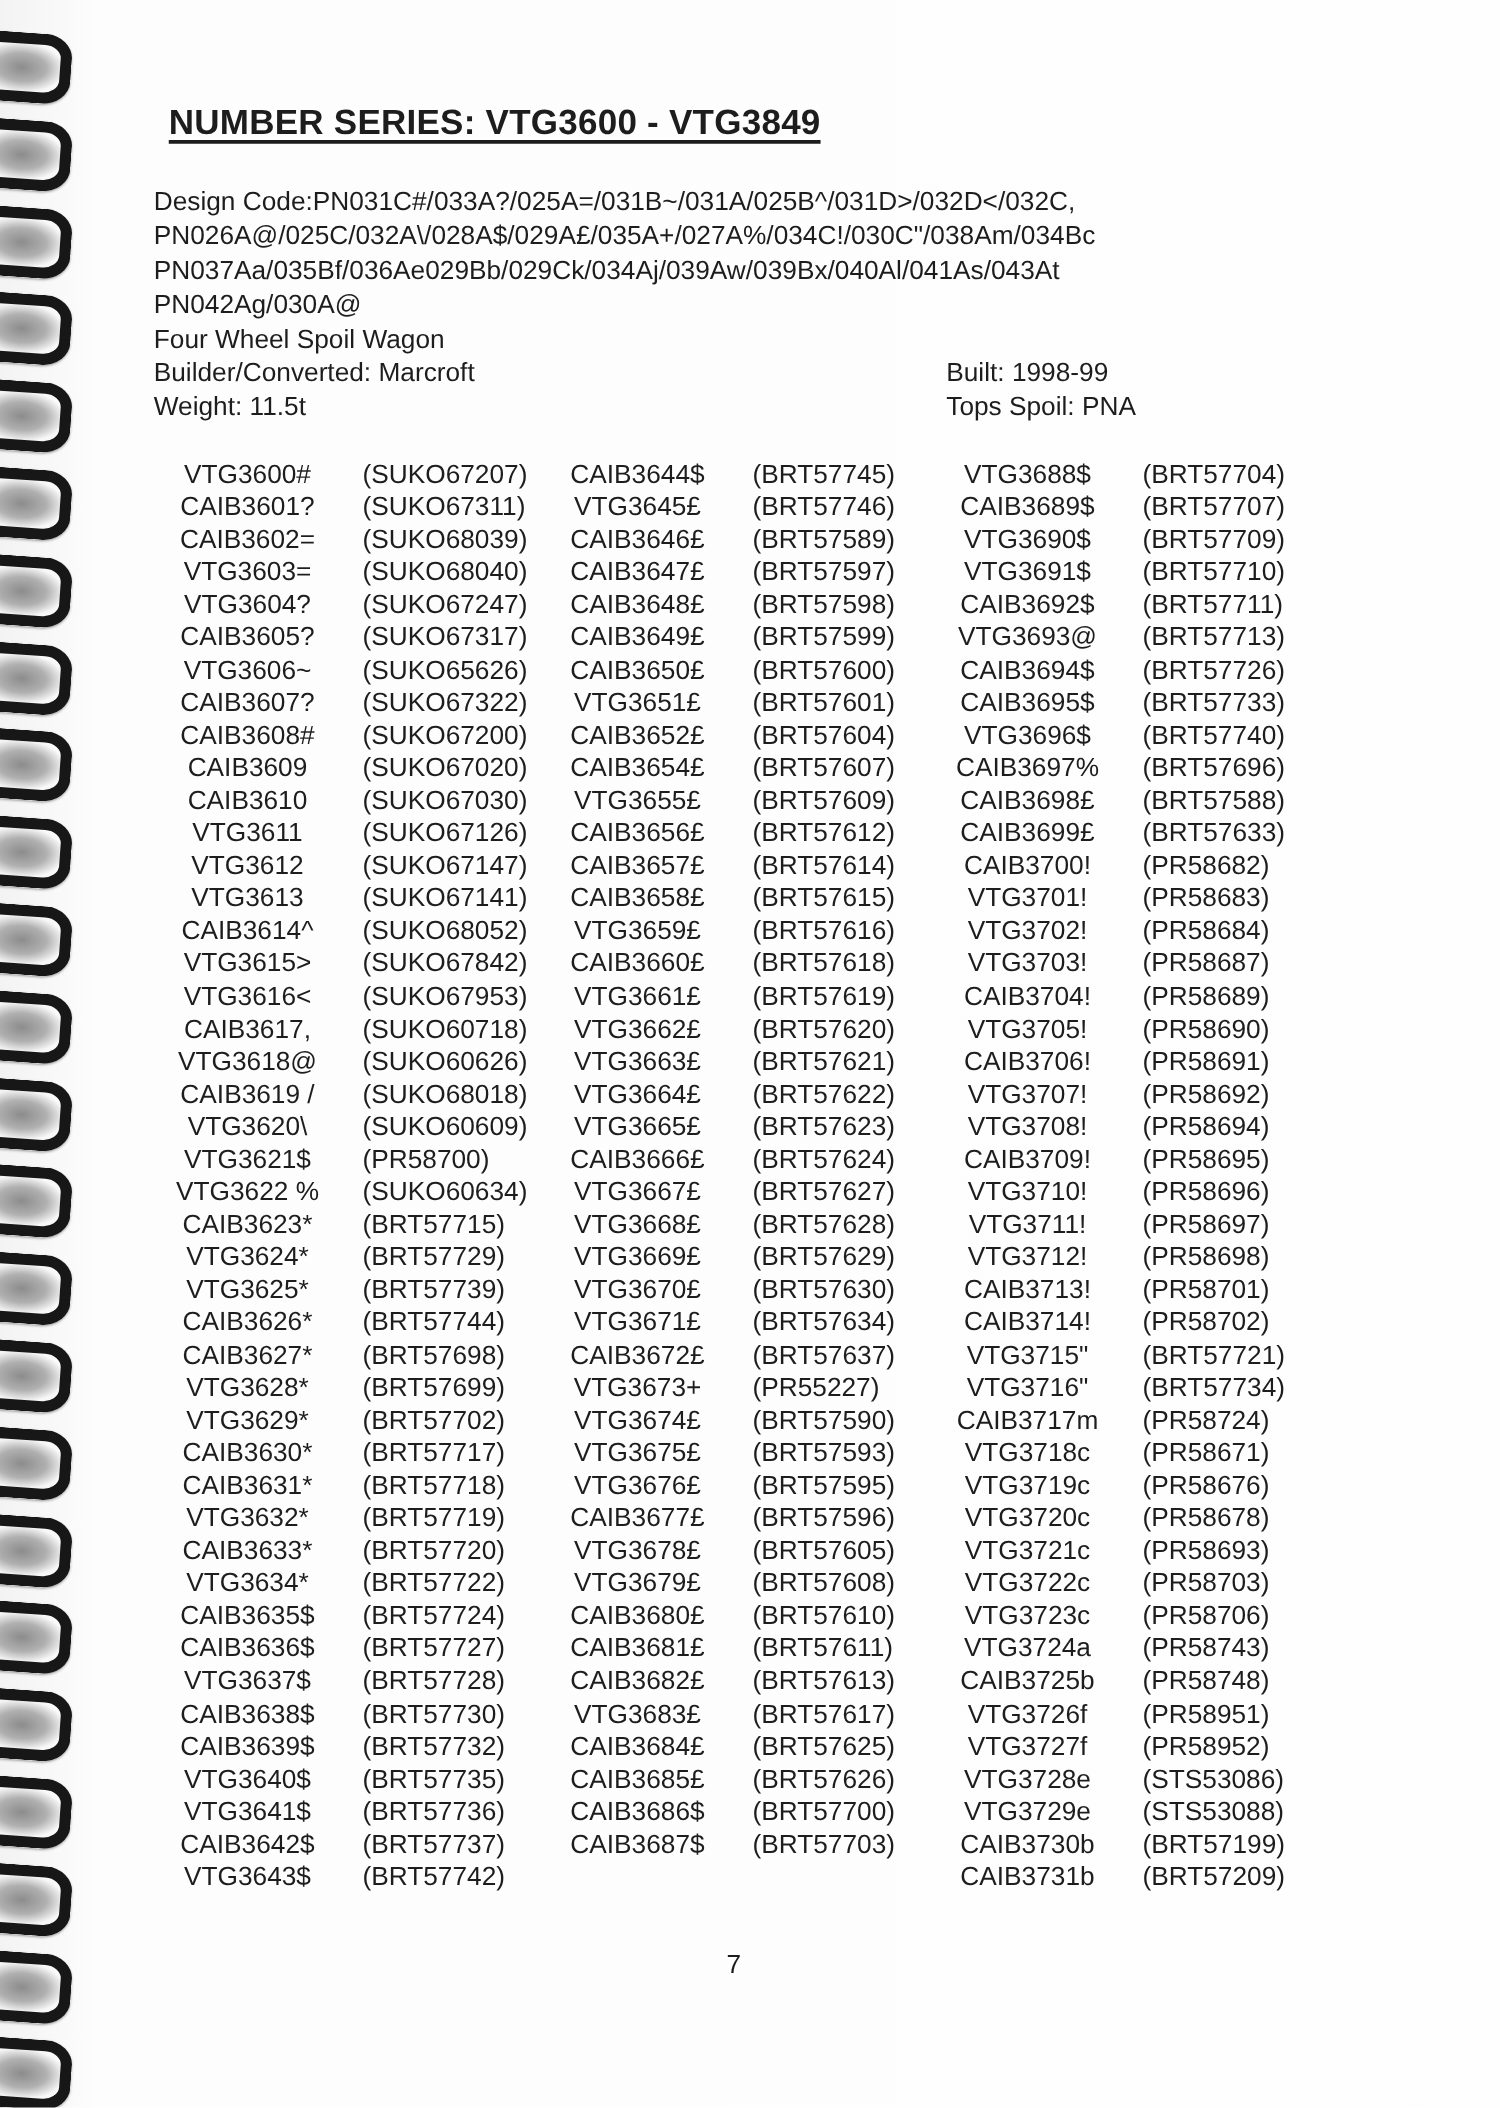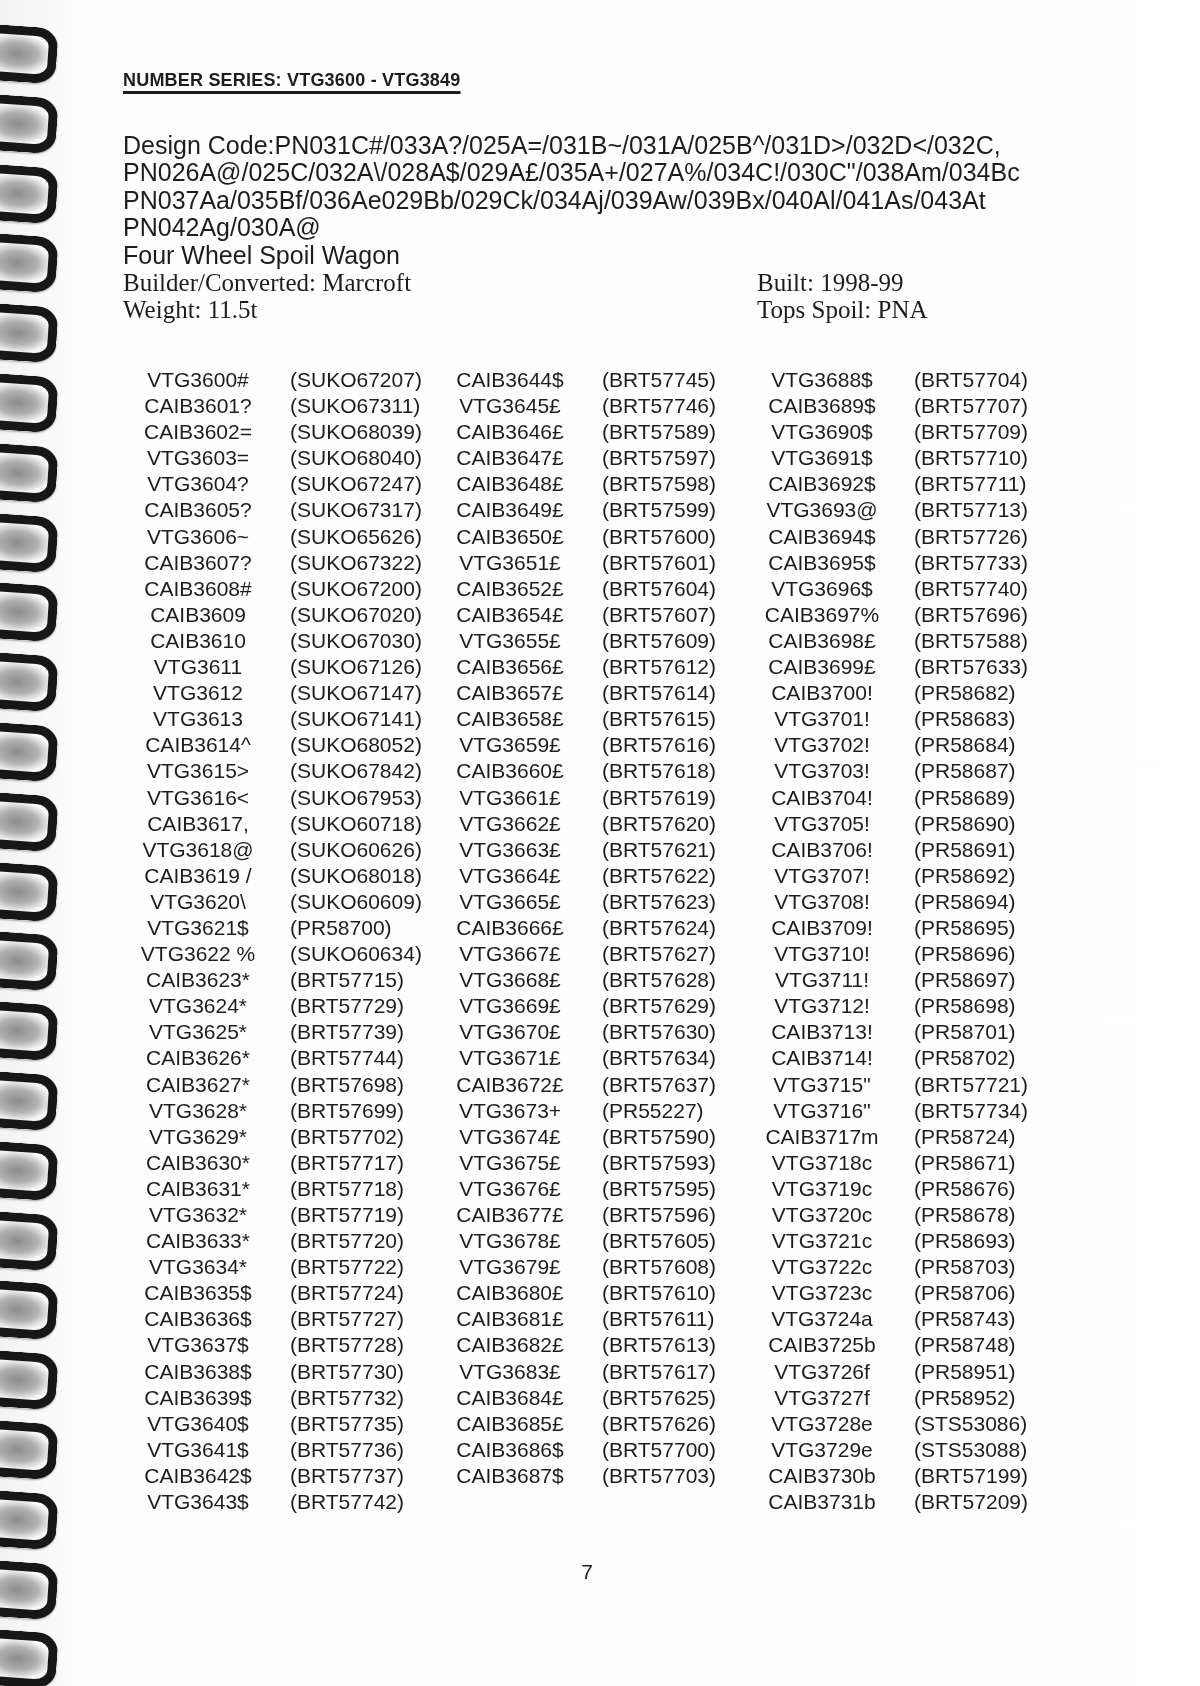--- a/index.html
+++ b/index.html
@@ -30,41 +30,40 @@
     box-shadow: 0 1px 2px rgba(0,0,0,0.35);
   }
   .content {
     position: absolute;
     left: 112px; top: 64px;
     width: 992px;
   }
   .title {
     position: absolute;
     left: 11px; top: 6px;
-    margin: 0;
-    font-size: 18px;
+    margin: 12px;
+    font-size: 28px;
     font-weight: bold;
     letter-spacing: 0.2px;
     text-decoration: underline;
     text-decoration-thickness: 3px;
     text-underline-offset: 5px;
     white-space: nowrap;
   }
   .meta {
     position: absolute;
-    left: 11px; top: 68px;
+    left: 11px; top: 84px;
     width: 975px;
-    font-size: 25px;
+    font-size: 21px;
     line-height: 27.4px;
     white-space: nowrap;
   }
   .meta-grid {
     display: grid;
     grid-template-columns: 634px auto;
-    font-family: Liberation Serif, serif;
   }
   .list {
     position: absolute;
     left: 0; top: 264px;
     display: flex;
     margin-top: 40px;
   }
   .col { width: 312px; }
   .col:last-child { width: 340px; }
   .row {

